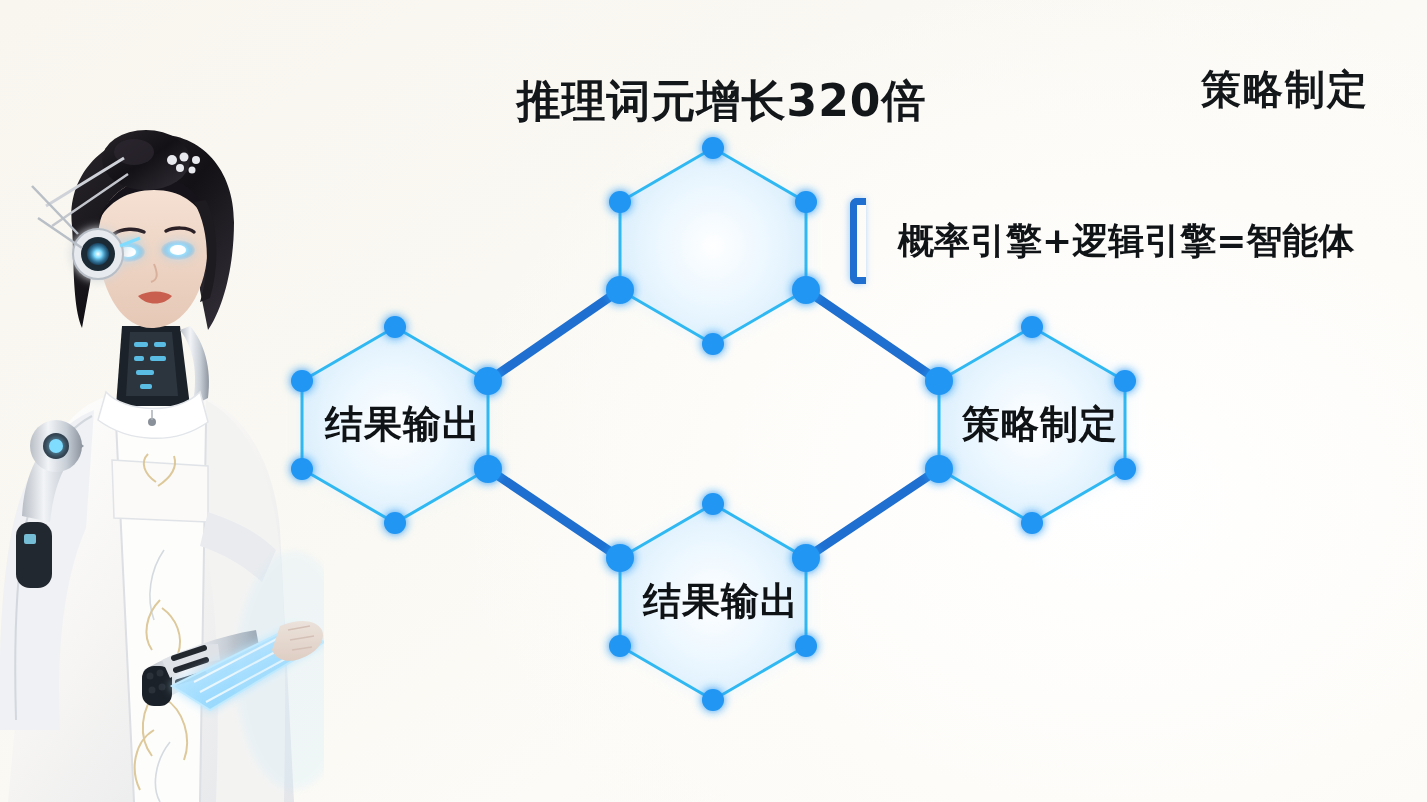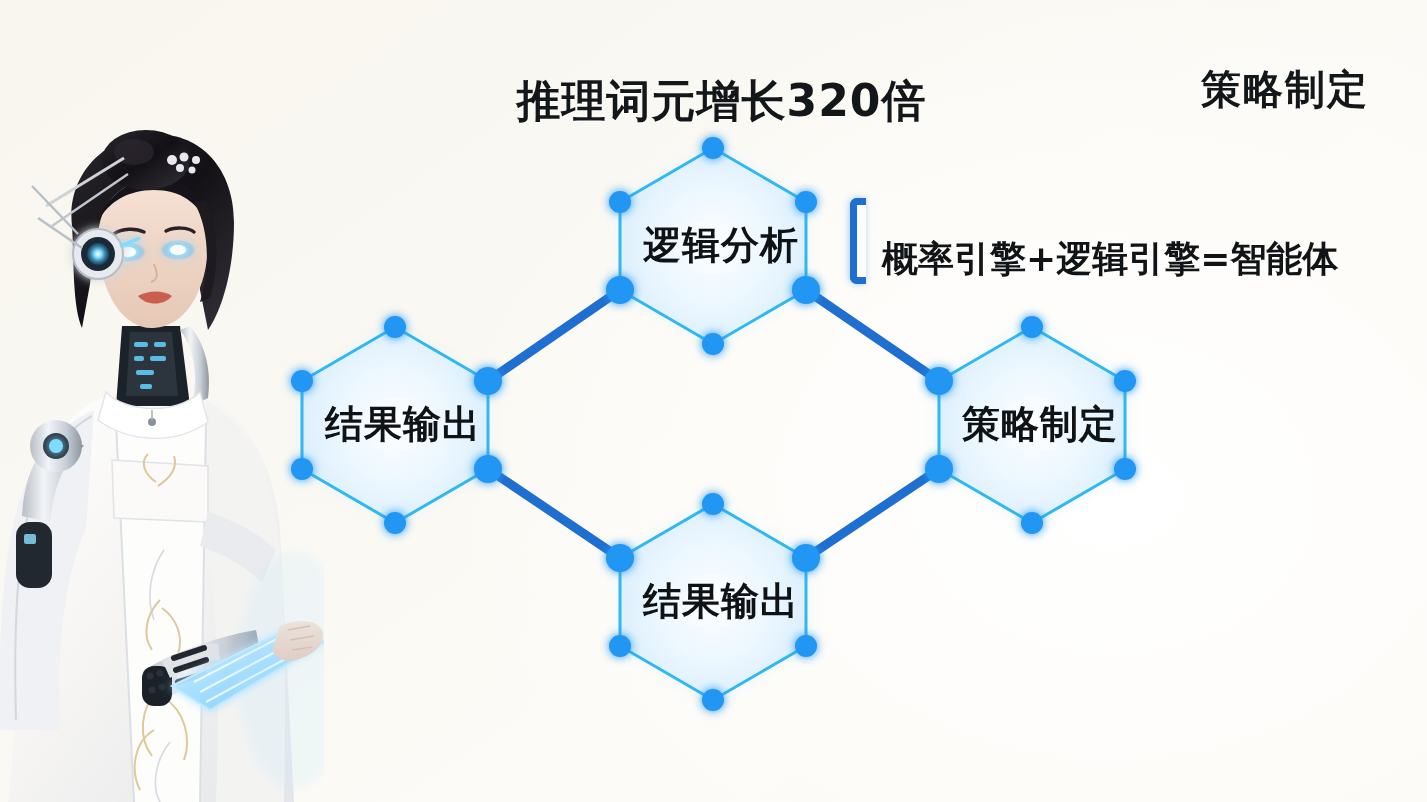--- a/index.html
+++ b/index.html
@@ -23,21 +23,21 @@
     text-shadow:0 1px 0 rgba(255,255,255,.8);
   }
   #corner-tag {
     position:absolute; right:58px; top:62px;
     font-size:40px; font-weight:bold; color:#14171a; letter-spacing:2px;
   }
 
   
   #annotation {
     position:absolute; left:850px; top:198px;
-    display:flex; align-items:flex-end; 
+    display:flex; align-items:center; gap:16px;
   }
   #annotation .bracket {
     width:16px; height:86px;
     border-left:7px solid #1f6fd0;
     border-top:7px solid #1f6fd0;
     border-bottom:7px solid #1f6fd0;
     border-radius:7px 0 0 7px;
     box-shadow:-1px 0 7px rgba(90,170,245,.55);
   }
   #annotation .atext {
@@ -334,21 +334,20 @@
 
       <circle cx="713" cy="504" r="11" fill="#2196f3"></circle>
       <circle cx="806" cy="646" r="11" fill="#2196f3"></circle>
       <circle cx="620" cy="646" r="11" fill="#2196f3"></circle>
       <circle cx="713" cy="700" r="11" fill="#2196f3"></circle>
       <circle cx="620" cy="558" r="14" fill="#2196f3"></circle>
       <circle cx="806" cy="558" r="14" fill="#2196f3"></circle>
     </g>
   </svg>
 
-  <div class="hexlabel cn" style="left:713px; top:245px;">逻辑分析</div>
   <div class="hexlabel cn" style="left:395px; top:424px;">结果输出</div>
   <div class="hexlabel cn" style="left:713px; top:601px;">结果输出</div>
   <div class="hexlabel cn" style="left:1032px; top:424px;">策略制定</div>
 
   <div id="title" class="cn">推理词元增长320倍</div>
   <div id="corner-tag" class="cn">策略制定</div>
 
   <div id="annotation">
     <div class="bracket"></div>
     <div class="atext cn">概率引擎+逻辑引擎=智能体</div>

